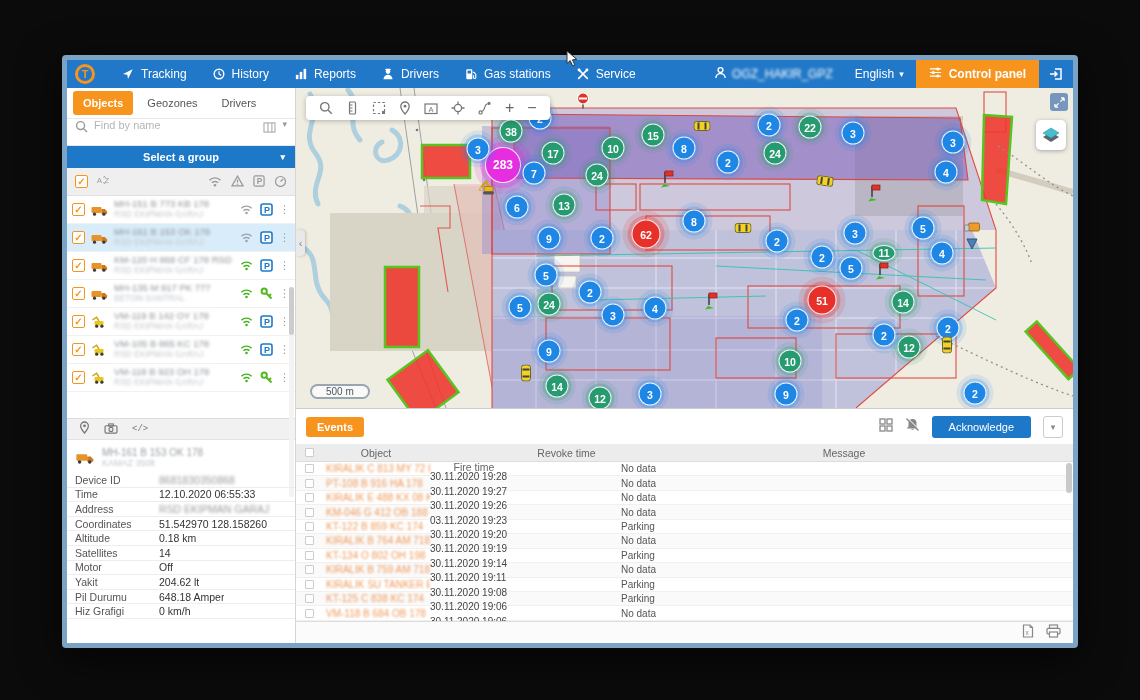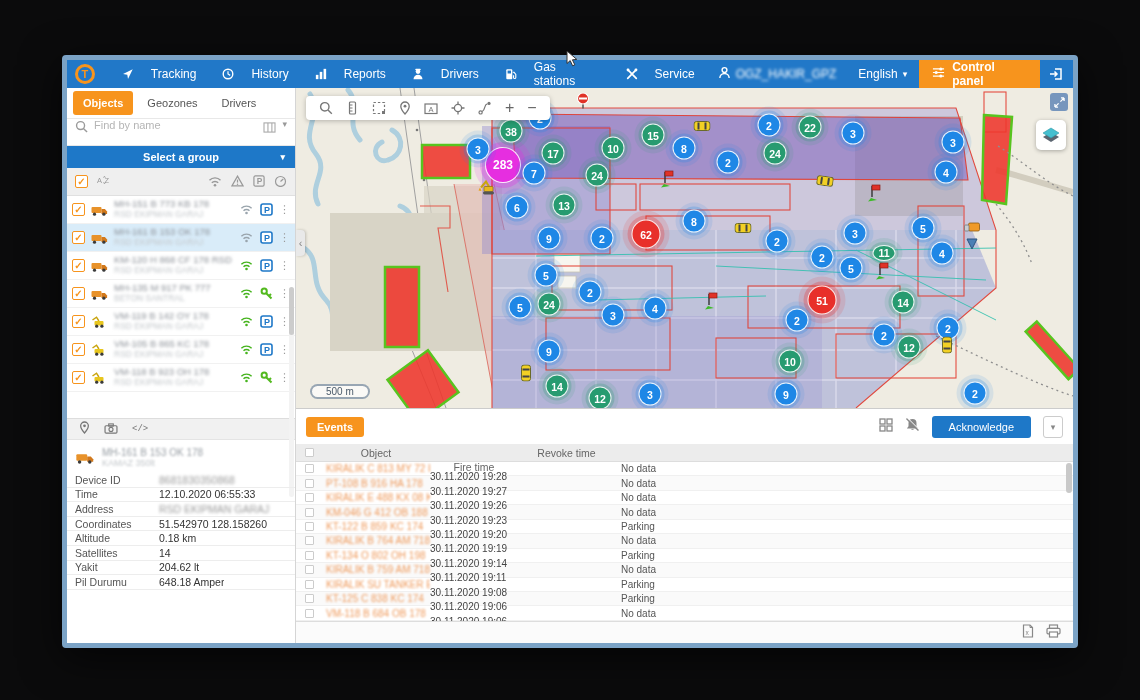--- a/index.html
+++ b/index.html
@@ -7,21 +7,21 @@
               font-family:"Liberation Sans", sans-serif; }
   .window { position:absolute; left:62px; top:55px; width:1016px; height:593px;
             border:5px solid #7ba3c6; border-radius:4px; background:#fff;
             box-shadow:0 10px 40px rgba(0,0,0,.65); display:flex; flex-direction:column; }
   
   .navbar { height:28px; background:#2178c8; display:flex; align-items:center;
             color:#fff; font-size:12px; flex:0 0 28px; }
   .logo { width:20px; height:20px; border-radius:50%; border:3px solid #f7941d; margin:0 14px 0 8px;
           display:flex; align-items:center; justify-content:center; background:#2178c8;
           color:#f7941d; font-weight:bold; font-size:11px; }
-  .nav-item { display:flex; align-items:center; gap:17px; padding:16px 13px; height:100%; cursor:pointer; }
+  .nav-item { display:flex; align-items:center; gap:7px; padding:16px 13px; height:100%; cursor:pointer; }
   .nav-item svg { display:block; }
   .nav-right { margin-left:auto; display:flex; align-items:center; height:100%; }
   .user { display:flex; align-items:center; gap:5px; padding:0 10px; }
   .blur2 { filter:blur(1.6px); }
   .blur1 { filter:blur(1.1px); }
   .lang { display:flex; align-items:center; gap:5px; padding:0 12px; }
   .caret { font-size:9px; }
   .cpanel { background:#f7941d; height:100%; display:flex; align-items:center; gap:7px;
             padding:0 13px; font-weight:bold; }
   .exitbtn { width:34px; height:100%; display:flex; align-items:center; justify-content:center; }
@@ -538,26 +538,34 @@
           </div>
           <div class="drow">
             <span class="dlabel">Altitude</span>
             <span class="dval">0.18 km</span>
           </div>
           <div class="drow">
             <span class="dlabel">Satellites</span>
             <span class="dval">14</span>
           </div>
           <div class="drow">
+            <span class="dlabel">Motor</span>
+            <span class="dval">Off</span>
+          </div>
+          <div class="drow">
             <span class="dlabel">Yakit</span>
             <span class="dval">204.62 lt</span>
           </div>
           <div class="drow">
             <span class="dlabel">Pil Durumu</span>
             <span class="dval">648.18 Amper</span>
+          </div>
+          <div class="drow">
+            <span class="dlabel">Hiz Grafigi</span>
+            <span class="dval">0 km/h</span>
           </div>
         </div>
     </div>
 
     <div class="rightcol">
 
       <div class="map">
         <svg class="bg" width="777" height="320" viewBox="0 0 777 320" preserveAspectRatio="none">
           <rect width="777" height="320" fill="#efece2"></rect>
 
@@ -954,20 +962,21 @@
             <div class="ack-caret">▾</div>
           </div>
         </div>
         <div class="ev-thead">
           <span class="col-cb">
               <span class="ecb"></span>
             </span>
           <span class="col-obj">Object</span>
           <span class="col-fire">Fire time</span>
           <span class="col-rev">Revoke time</span>
+          <span class="col-msg">Message</span>
         </div>
         <div class="ev-body">
             <div class="erow">
               <span class="col-cb">
                 <span class="ecb"></span>
               </span>
               <span class="eobj">KIRALIK C 813 MY 72 KA...</span>
               <span class="etime">30.11.2020 19:28</span>
               <span class="erev"></span>
               <span class="emsg">No data</span>
@@ -988,21 +997,21 @@
               <span class="eobj">KIRALIK E 488 KX 08 KAM...</span>
               <span class="etime">30.11.2020 19:26</span>
               <span class="erev"></span>
               <span class="emsg">No data</span>
             </div>
             <div class="erow">
               <span class="col-cb">
                 <span class="ecb"></span>
               </span>
               <span class="eobj">KM-046 G 412 OB 188 RSD</span>
-              <span class="etime">30.11.2020 19:23</span>
+              <span class="etime">03.11.2020 19:23</span>
               <span class="erev"></span>
               <span class="emsg">No data</span>
             </div>
             <div class="erow">
               <span class="col-cb">
                 <span class="ecb"></span>
               </span>
               <span class="eobj">KT-122 B 859 KC 174</span>
               <span class="etime">30.11.2020 19:20</span>
               <span class="erev"></span>

